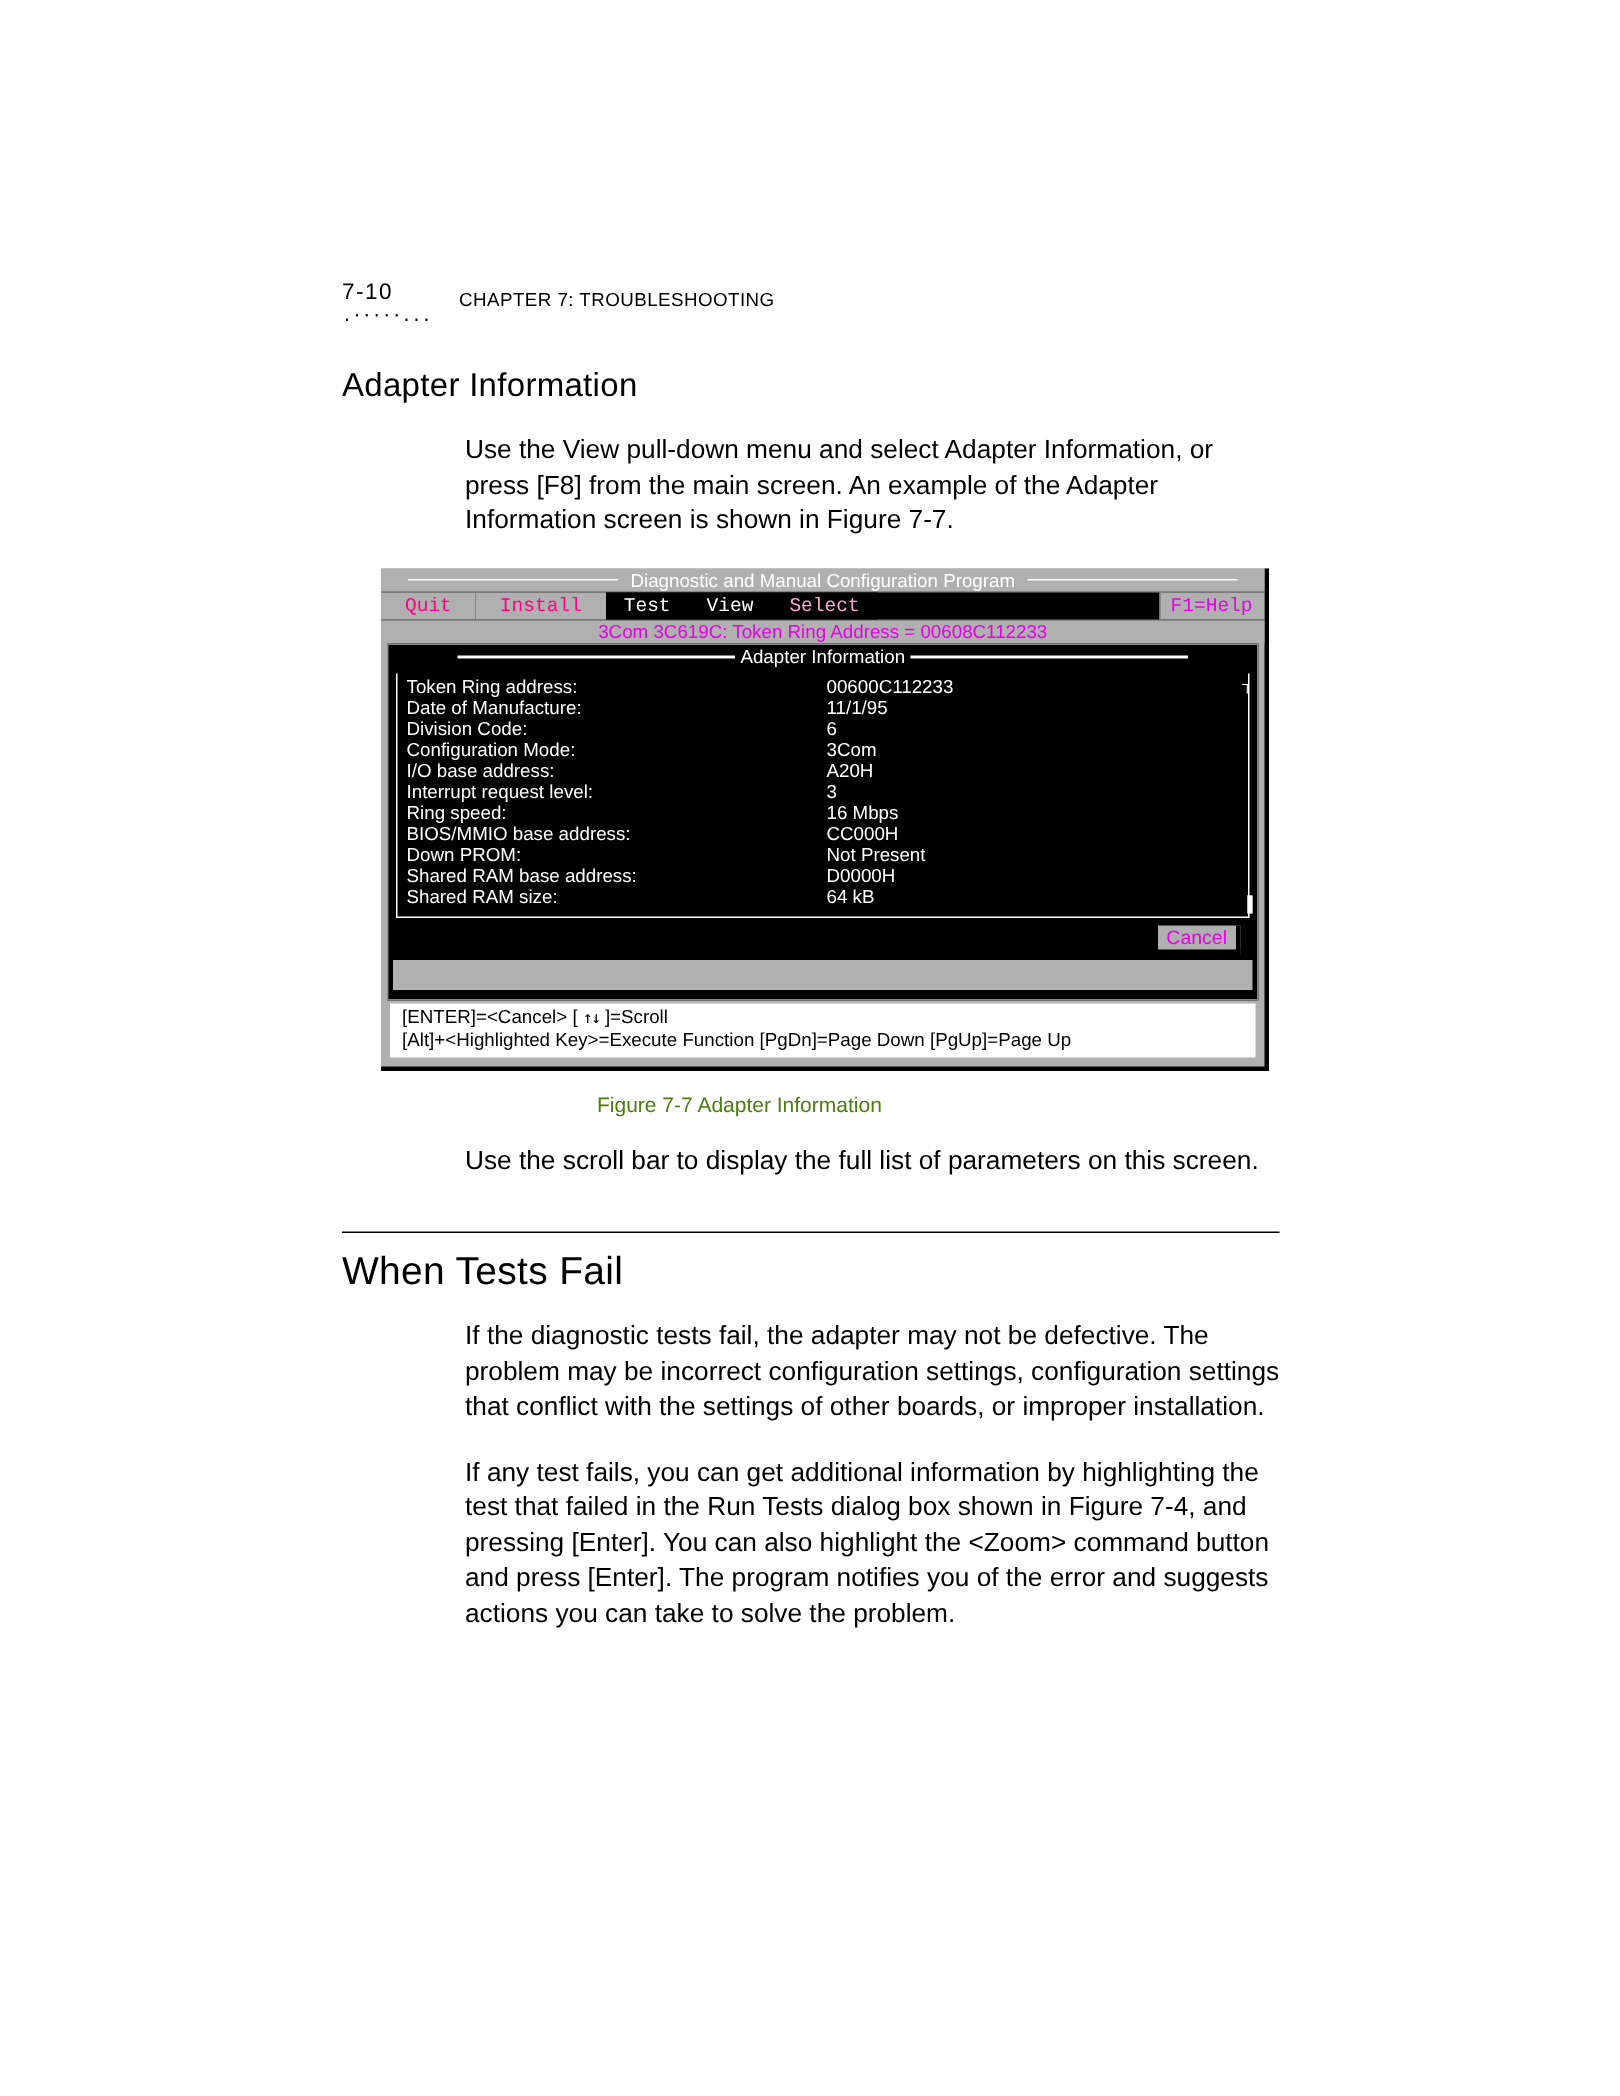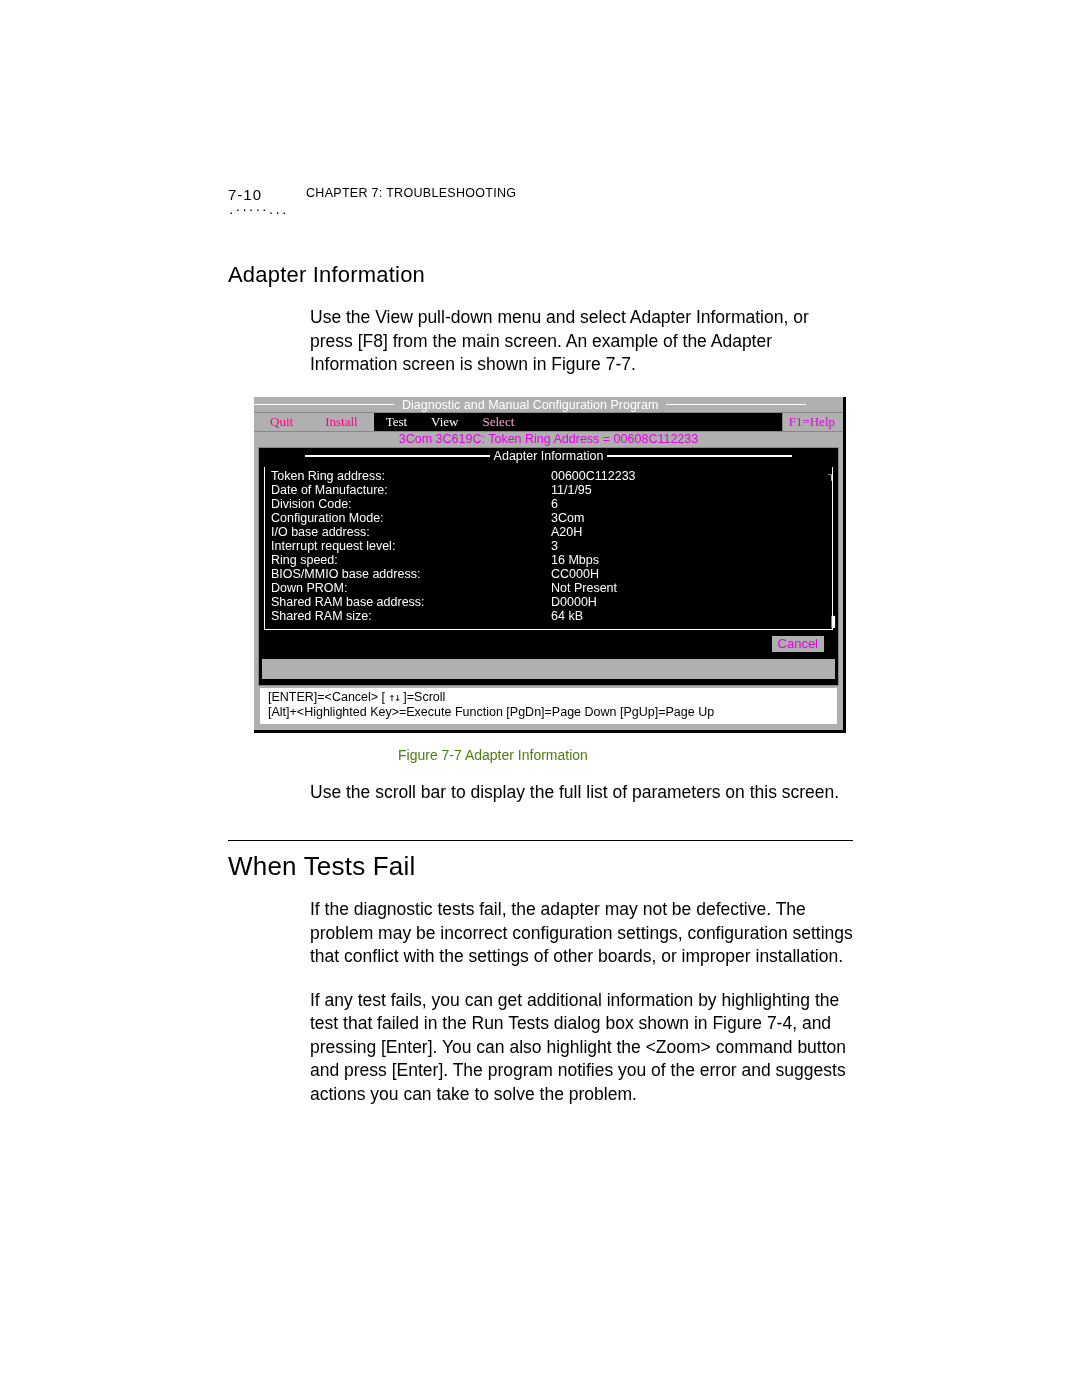--- a/index.html
+++ b/index.html
@@ -20,22 +20,22 @@
   .content {
     position: absolute;
     left: 228px;
     top: 186px;
     width: 625px;
   }
 
   
   .hdr-row {
     display: flex;
-    align-items: flex-start;
-    margin-bottom: 48px;
+    align-items: center;
+    margin-bottom: 30px;
   }
   .hdr-left {
     width: 78px;
     flex: 0 0 78px;
     position: relative;
   }
   .page-num {
     font-size: 15px;
     letter-spacing: 1px;
     color: #000;
@@ -105,32 +105,33 @@
     font-family: Arial, sans-serif;
     font-size: 12.5px;
     color: #fff;
     text-align: center;
     padding: 1px 0 0 0;
     background: #b0b0b0;
   }
   .dos-top-title-line {
     display: flex;
     align-items: center;
+    justify-content: center;
     gap: 8px;
   }
   .dos-top-title .hline {
     height: 1px;
     background: #fff;
     flex: 0 0 140px;
   }
 
   
   .menu-bar {
     display: flex;
-    font-family: Liberation Serif, serif;
+    font-family: Liberation Mono, monospace;
     font-size: 13px;
     color: #fff;
     background: #000;
     border-top: 1px solid #888;
     border-bottom: 1px solid #888;
     height: 18px;
     line-height: 18px;
   }
   .menu-bar .mi {
     padding: 0 12px;

